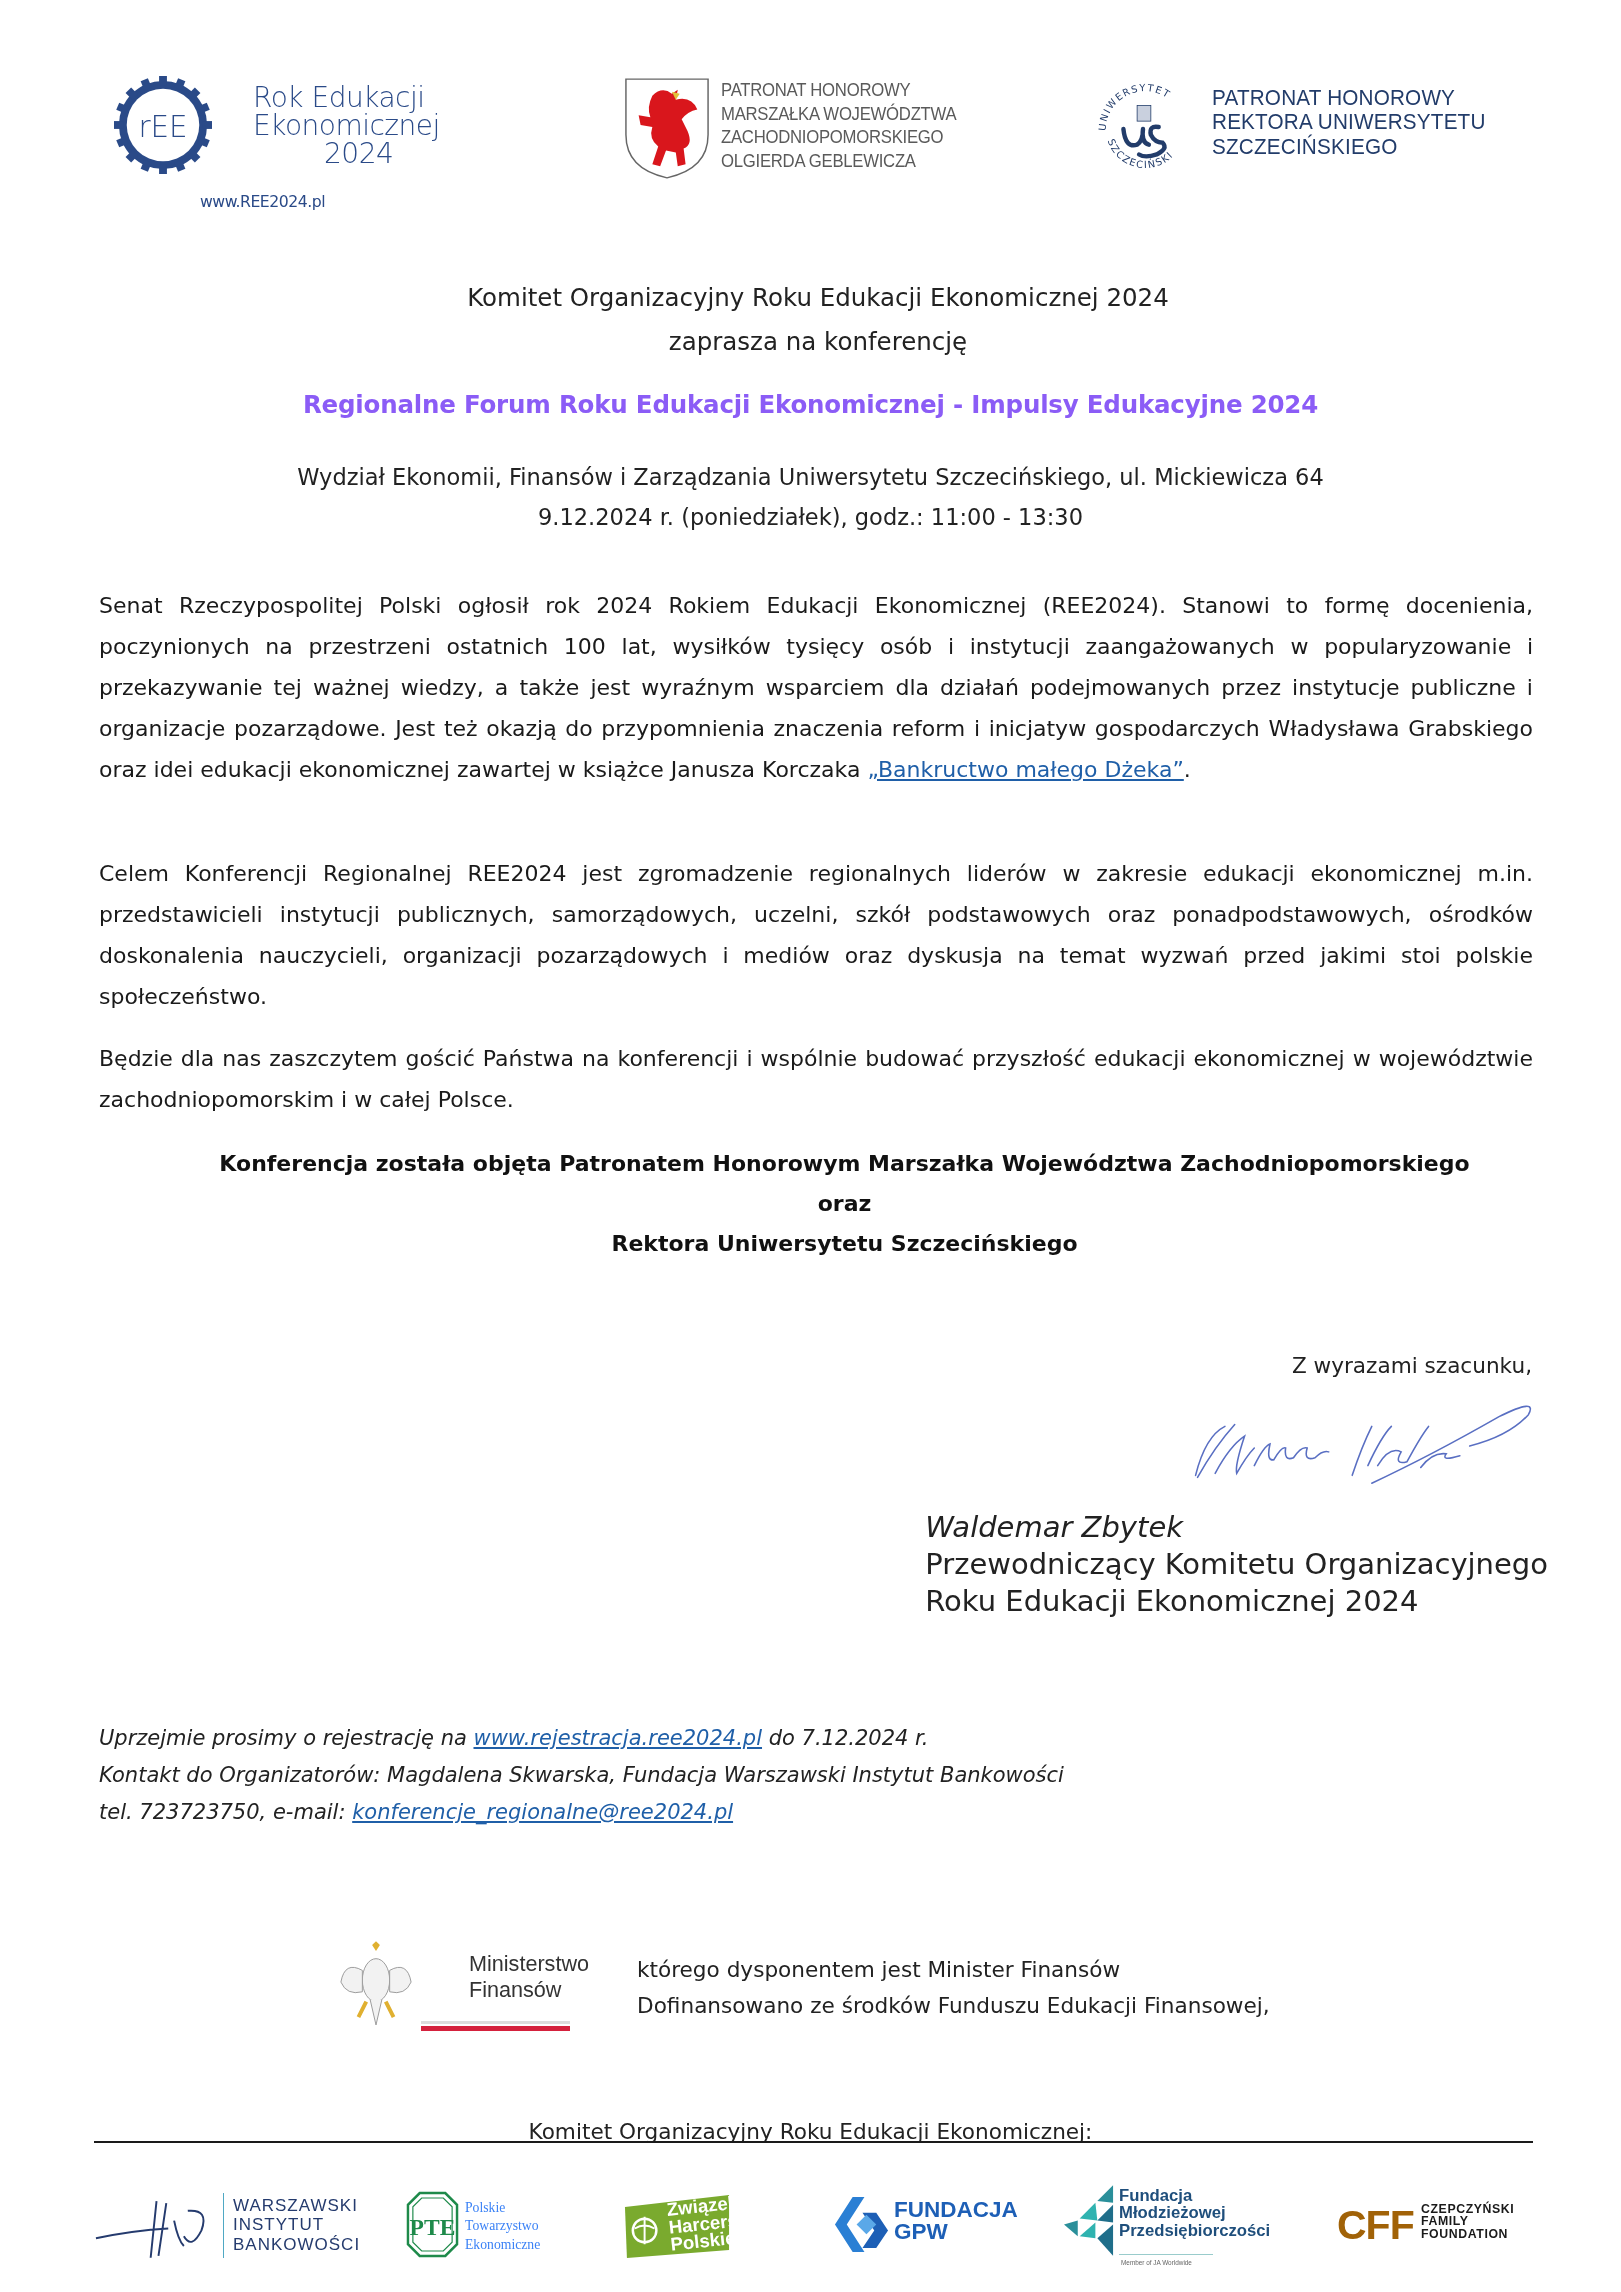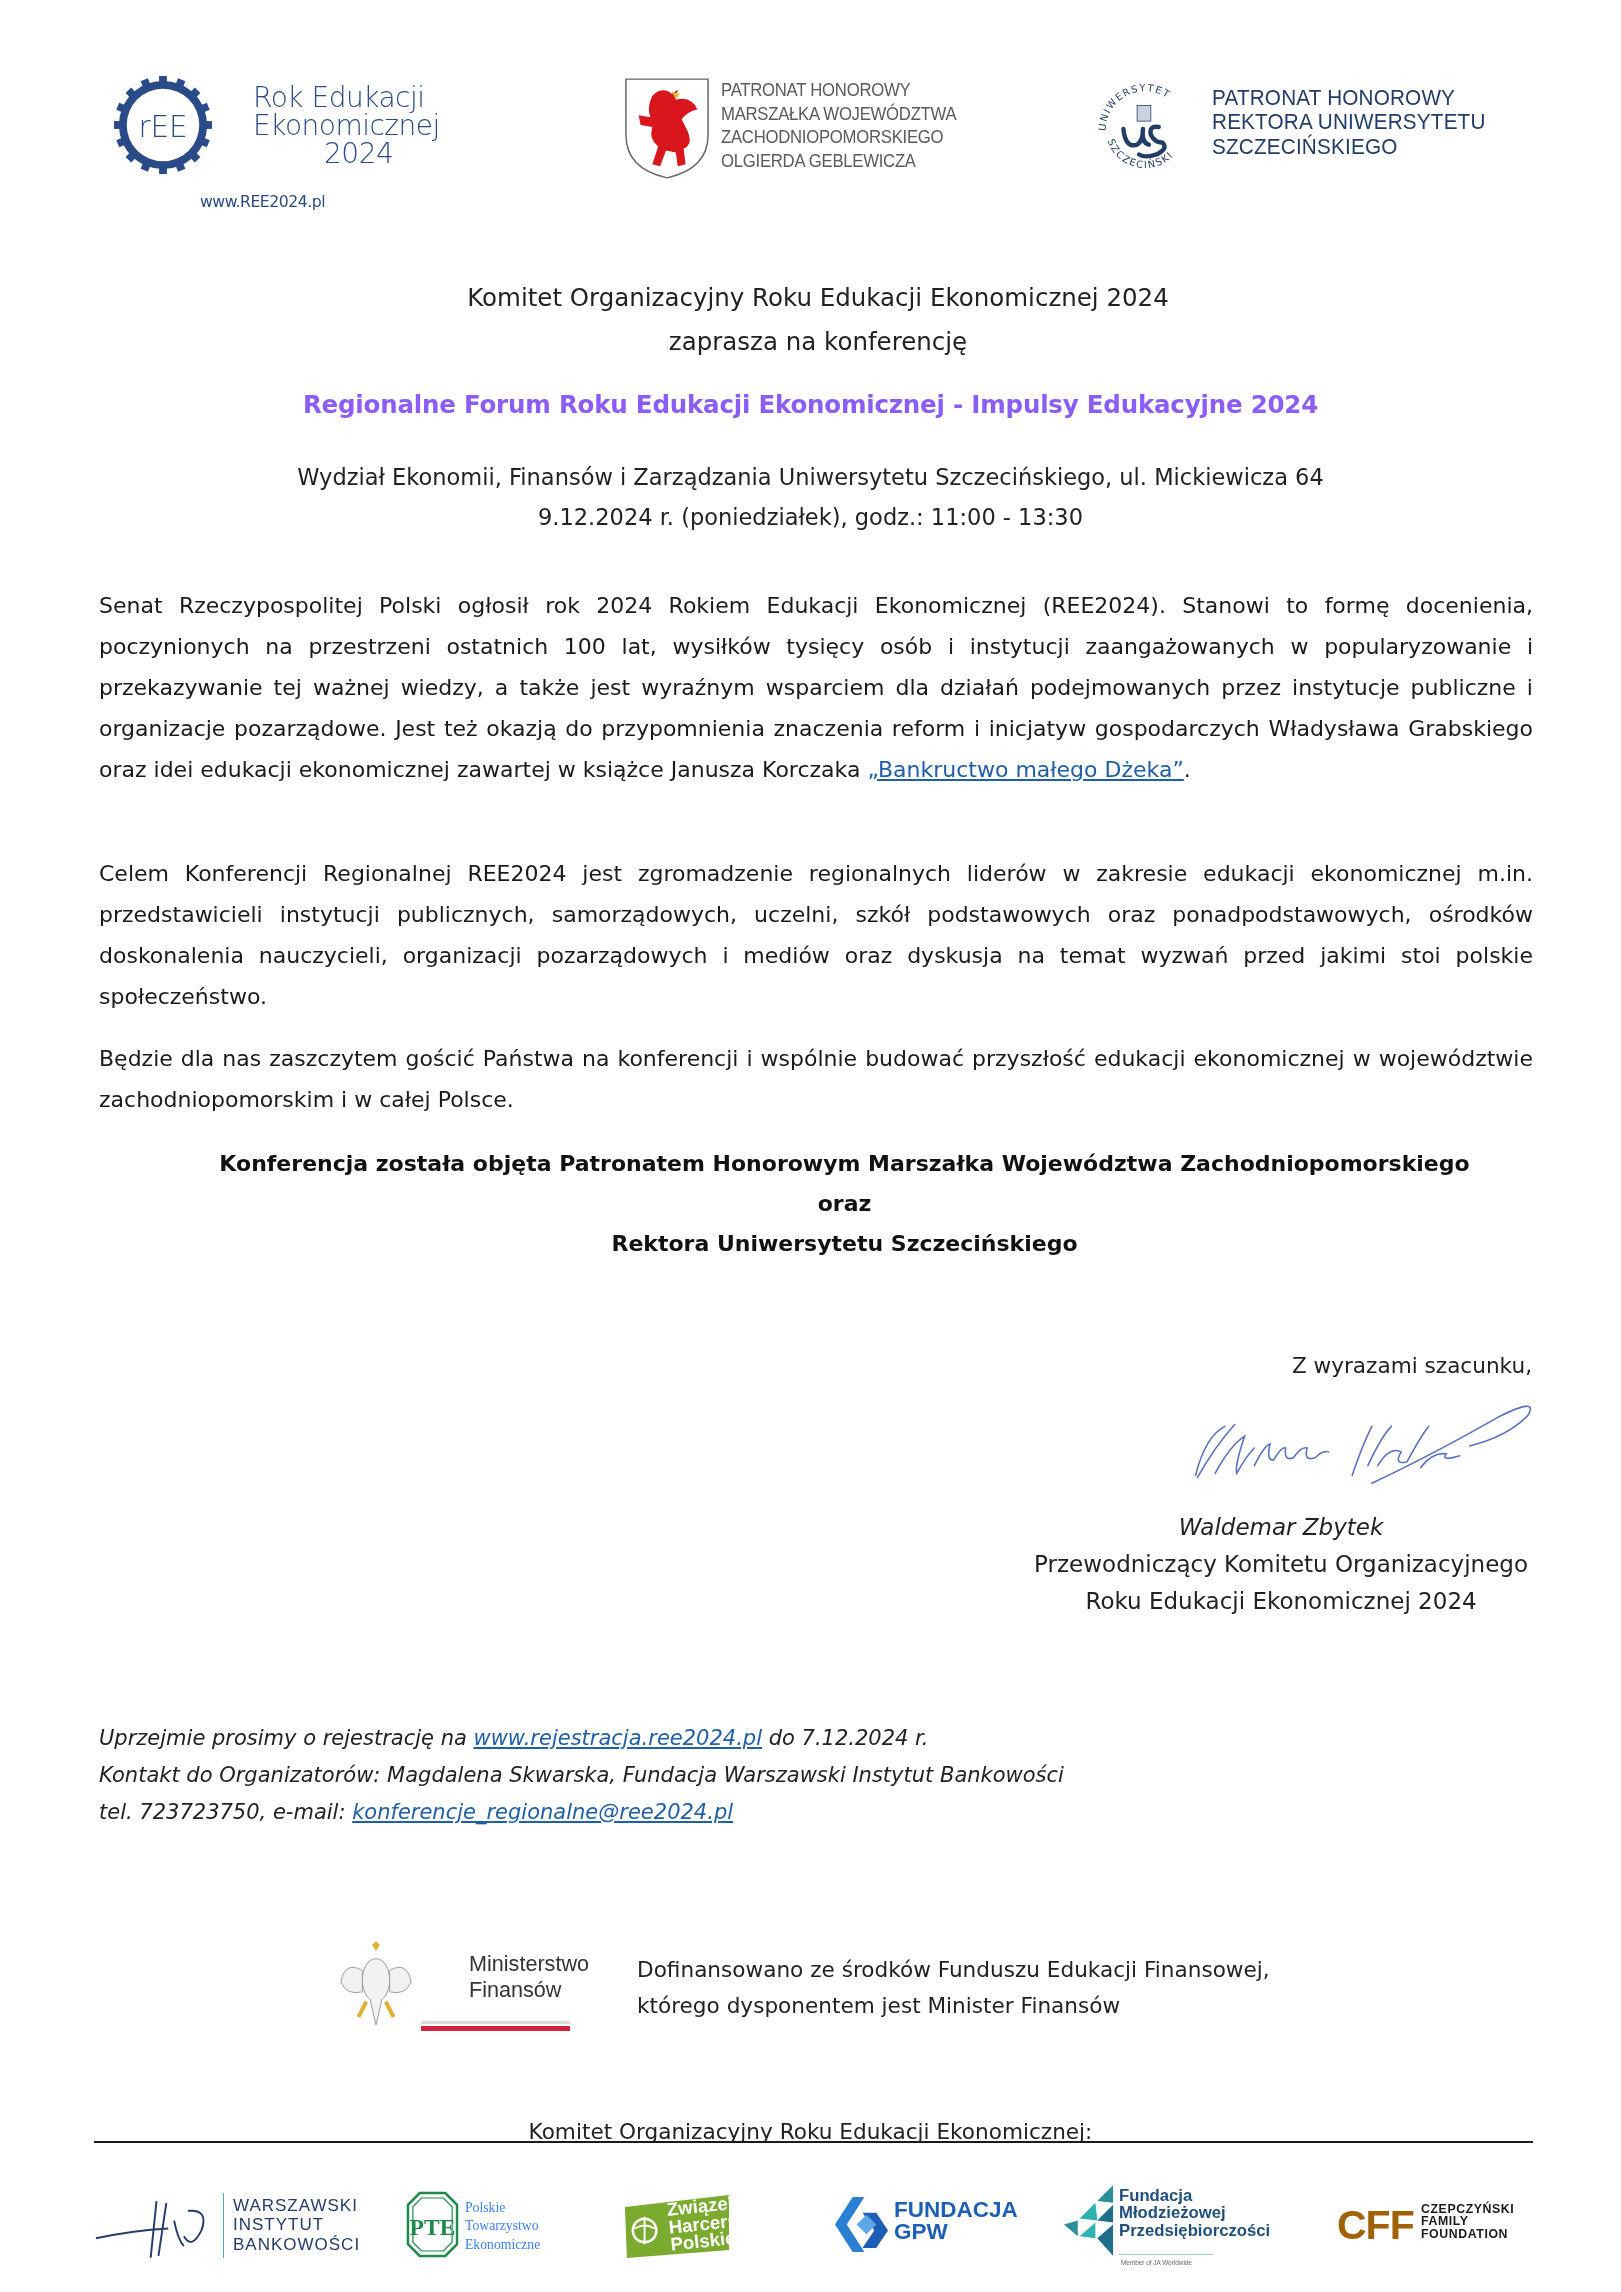--- a/index.html
+++ b/index.html
@@ -48,21 +48,21 @@
   .p2 { top: 853px; }
   .p3 { top: 1038px; }
   a.lnk { color: #1f5fa8; text-decoration: underline; }
 
   .patronage { top: 1144px; font-size: 22px; line-height: 40px; font-weight: bold; color: #111; padding-left: 34px; }
   .patronage span { display: block; }
 
   
   .regards { right: 89px; top: 1353px; font-size: 21.6px; color: #222; text-align: right; }
   .signature { left: 1176px; top: 1397px; width: 372px; height: 98px; }
-  .signer { right: 93px; top: 1509px; font-size: 23px; line-height: 37px; text-align: center; color: #222; }
+  .signer { right: 73px; top: 1509px; font-size: 29px; line-height: 37px; text-align: left; color: #222; }
   .signer span { display: block; }
   .signer .name { font-style: italic; }
 
   
   .reg { left: 99px; top: 1720px; font-size: 21px; line-height: 37px; font-style: italic; color: #222; }
   .reg span.line { display: block; }
 
   
   .mf-logo { left: 337px; top: 1941px; width: 255px; height: 98px; }
   .eagle { position: absolute; left: 0; top: 0; width: 78px; height: 88px; }
@@ -239,22 +239,22 @@
     <path d="M34 60 L40 86 L46 60" fill="#f2f2f2" stroke="#9a9a9a" stroke-width="1"></path>
   </svg>
   <div class="mf-text">
     <span>Ministerstwo</span>
     <span>Finansów</span>
   </div>
   <div class="mf-bar-grey"></div>
   <div class="mf-bar-red"></div>
 </div>
 <div class="abs funding">
+  <span>którego dysponentem jest Minister Finansów</span>
   <span>Dofinansowano ze środków Funduszu Edukacji Finansowej,</span>
-  <span>którego dysponentem jest Minister Finansów</span>
 </div>
 
 <div class="abs centered committee">Komitet Organizacyjny Roku Edukacji Ekonomicznej:</div>
 <div class="abs rule"></div>
 
 <div class="abs partners">
   <div class="partner wib">
     <svg style="position:absolute;left:0;top:9.8px;width:127px;height:69px" viewBox="0 0 130 70">
       <path d="M2 48 Q40 40 76 38 M64 10 L58 68 M74 12 L66 66 M82 30 Q86 50 92 56 M96 20 Q118 18 110 40 Q100 60 92 46" fill="none" stroke="#253b6e" stroke-width="2"></path>
     </svg>

